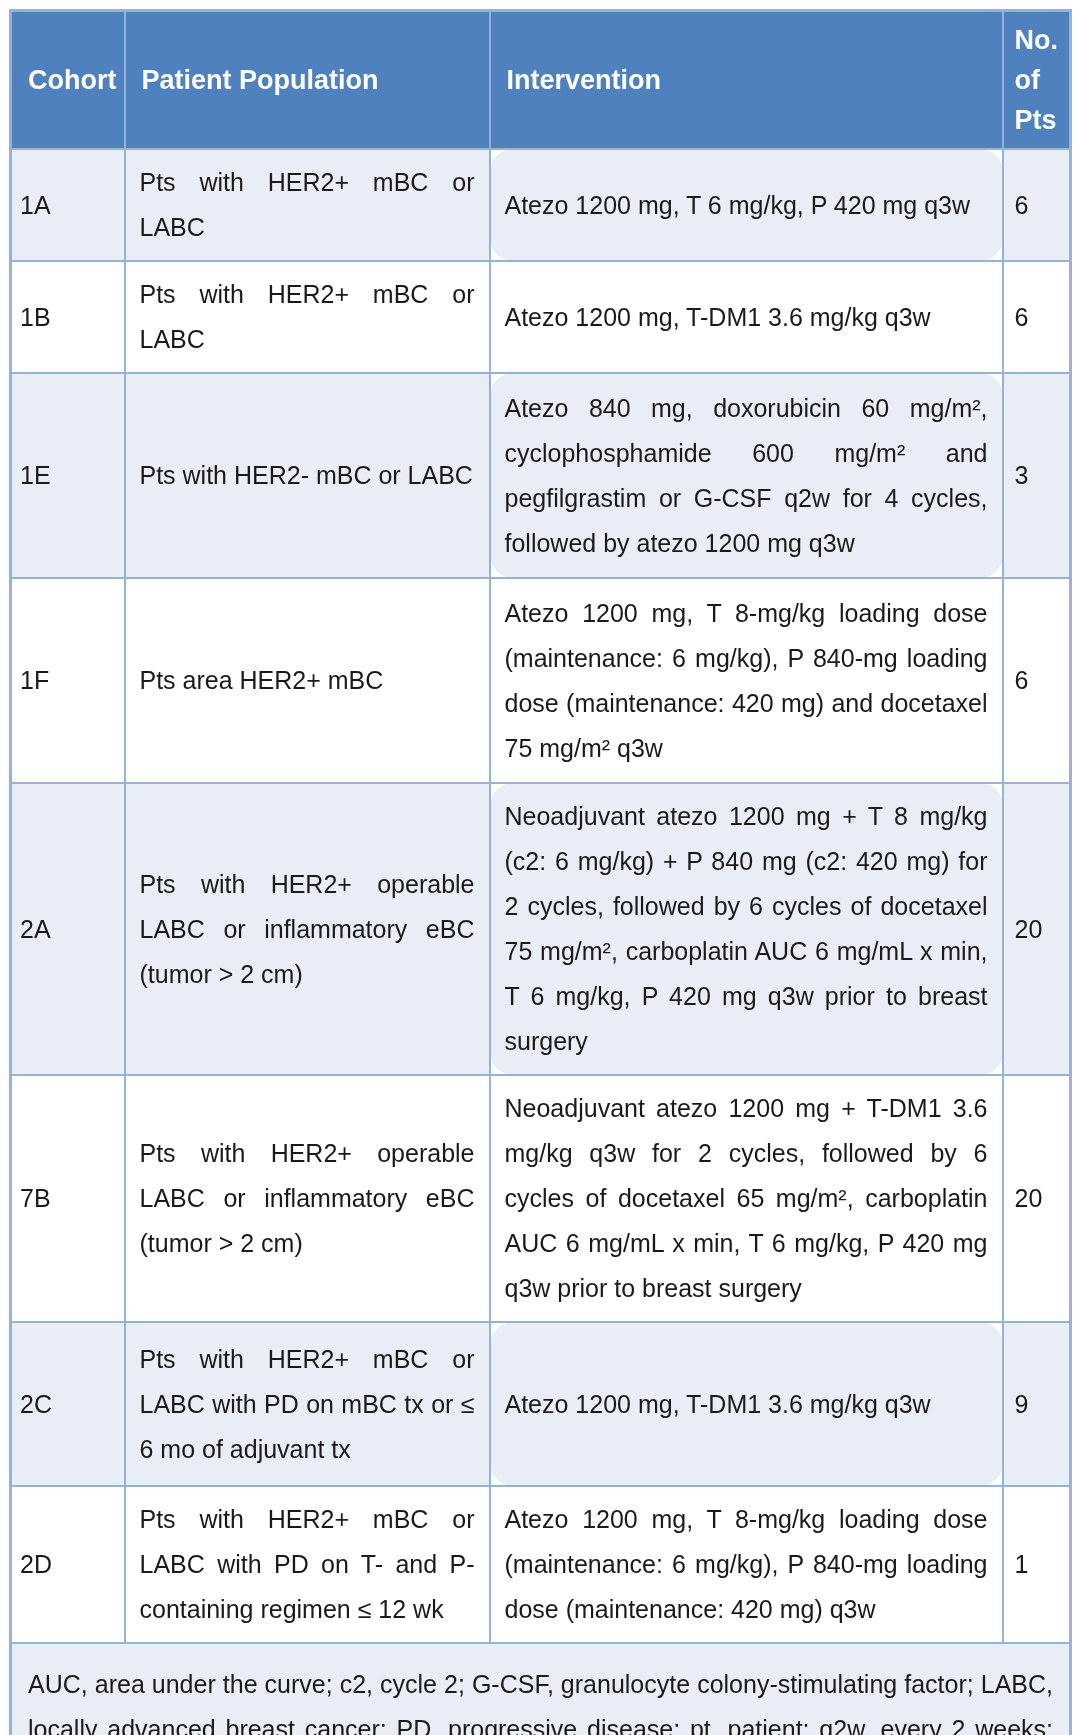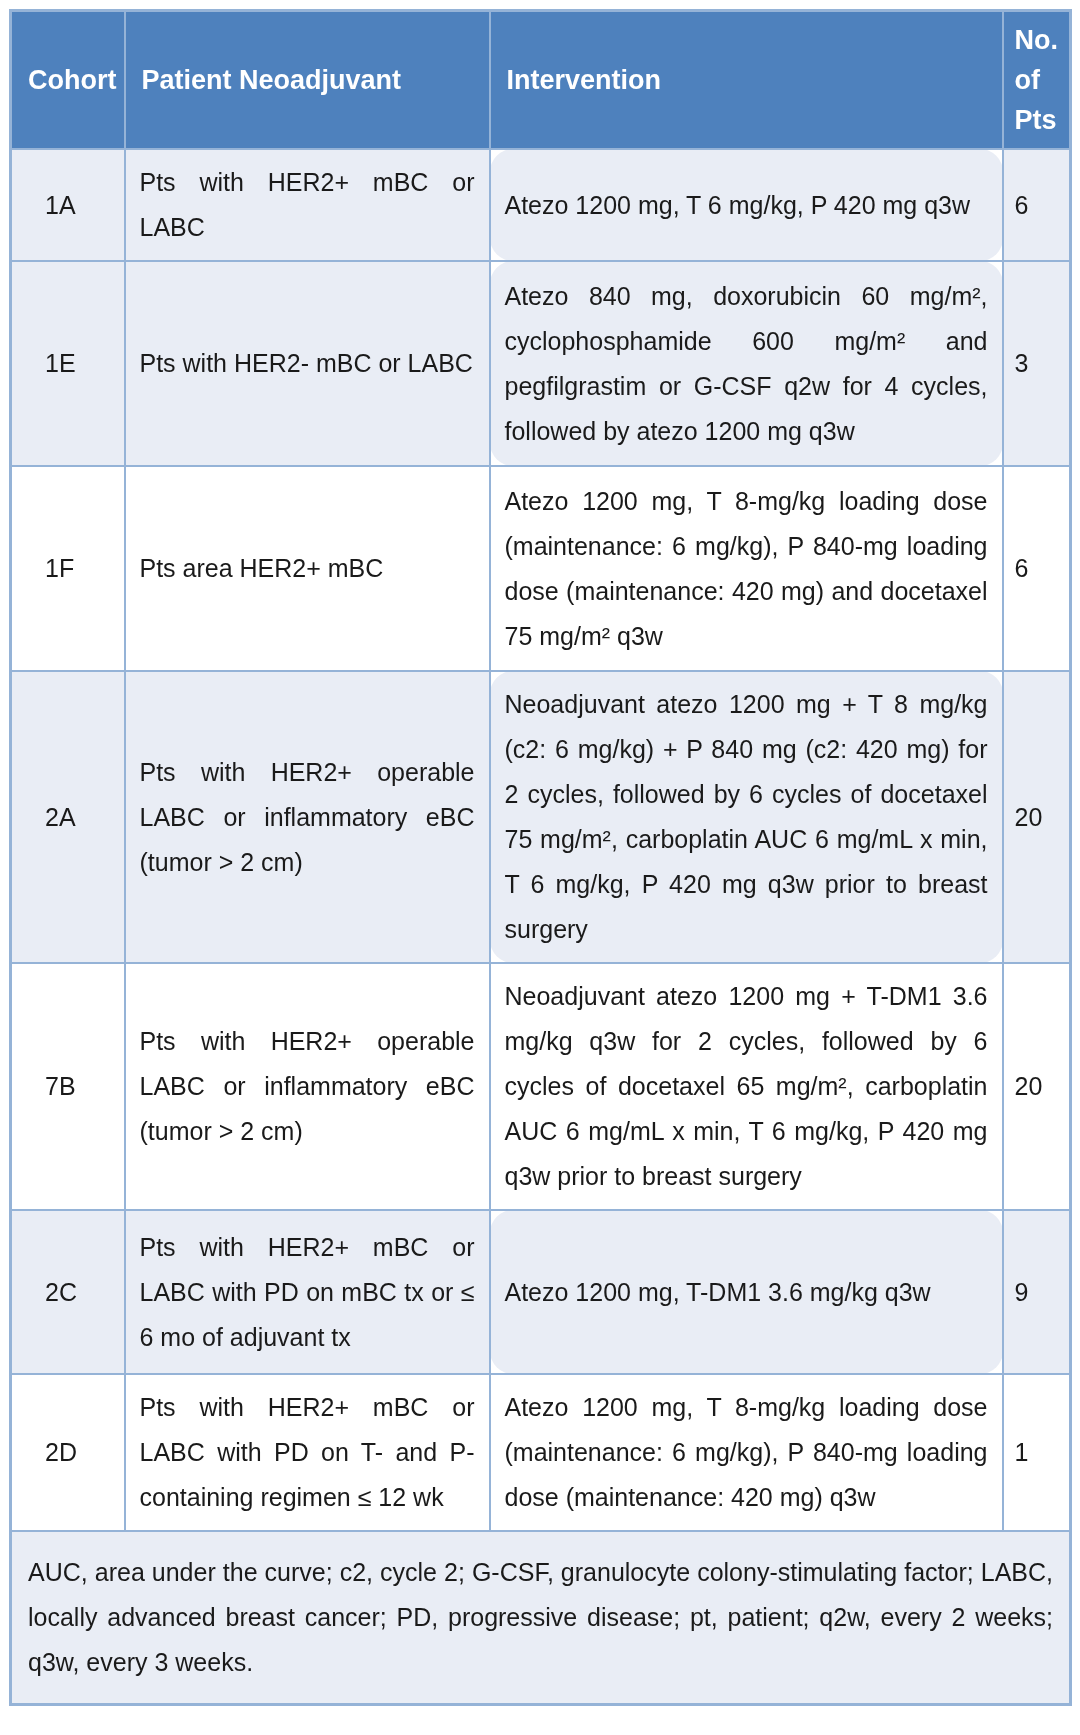--- a/index.html
+++ b/index.html
@@ -46,21 +46,21 @@
     background:var(--header-bg);
     color:var(--header-text);
     font-weight:bold;
     font-size:27px;
     line-height:40px;
     text-align:left;
     vertical-align:middle;
     padding:8px 29px 8px 16px;
   }
   th.c-pts-h{padding:8px 2px 8px 11px;margin-top:12px;}
-  td.c-cohort{padding-left:33px;text-align:left;}
+  td.c-cohort{padding-left:8px;text-align:left;}
   td.c-pop{text-align:justify;margin-top:31px;}
   td.c-int{text-align:justify;border-radius:23px;}
   td.c-pts{padding:0 2px 0 11px;text-align:left;}
   tr.alt td{background:var(--row-alt-bg);}
   tr.plain td{background:var(--row-bg);}
   td.footnote{
     background:var(--row-alt-bg);
     text-align:justify;
     line-height:45px;
     padding:18px 16px;
@@ -74,30 +74,36 @@
   <table>
     <colgroup>
       <col class="c1">
         <col class="c2">
         <col class="c3">
         <col class="c4">
     </colgroup>
     <thead>
       <tr>
         <th>Cohort</th>
-        <th>Patient Neoadjuvant</th>
+        <th>Patient Population</th>
         <th>Intervention</th>
         <th class="c-pts-h">No. of Pts</th>
       </tr>
     </thead>
     <tbody>
       <tr class="alt" style="height:80px">
         <td class="c-cohort">1A</td>
         <td class="c-pop">Pts with HER2+ mBC or LABC</td>
         <td class="c-int">Atezo 1200 mg, T 6 mg/kg, P 420 mg q3w</td>
+        <td class="c-pts">6</td>
+      </tr>
+      <tr class="plain" style="height:80px">
+        <td class="c-cohort">1B</td>
+        <td class="c-pop">Pts with HER2+ mBC or LABC</td>
+        <td class="c-int">Atezo 1200 mg, T-DM1 3.6 mg/kg q3w</td>
         <td class="c-pts">6</td>
       </tr>
       <tr class="alt" style="height:205px">
         <td class="c-cohort">1E</td>
         <td class="c-pop">Pts with HER2- mBC or LABC</td>
         <td class="c-int">Atezo 840 mg, doxorubicin 60 mg/m², cyclophosphamide 600 mg/m² and pegfilgrastim or G-CSF q2w for 4 cycles, followed by atezo 1200 mg q3w</td>
         <td class="c-pts">3</td>
       </tr>
       <tr class="plain" style="height:205px">
         <td class="c-cohort">1F</td>

